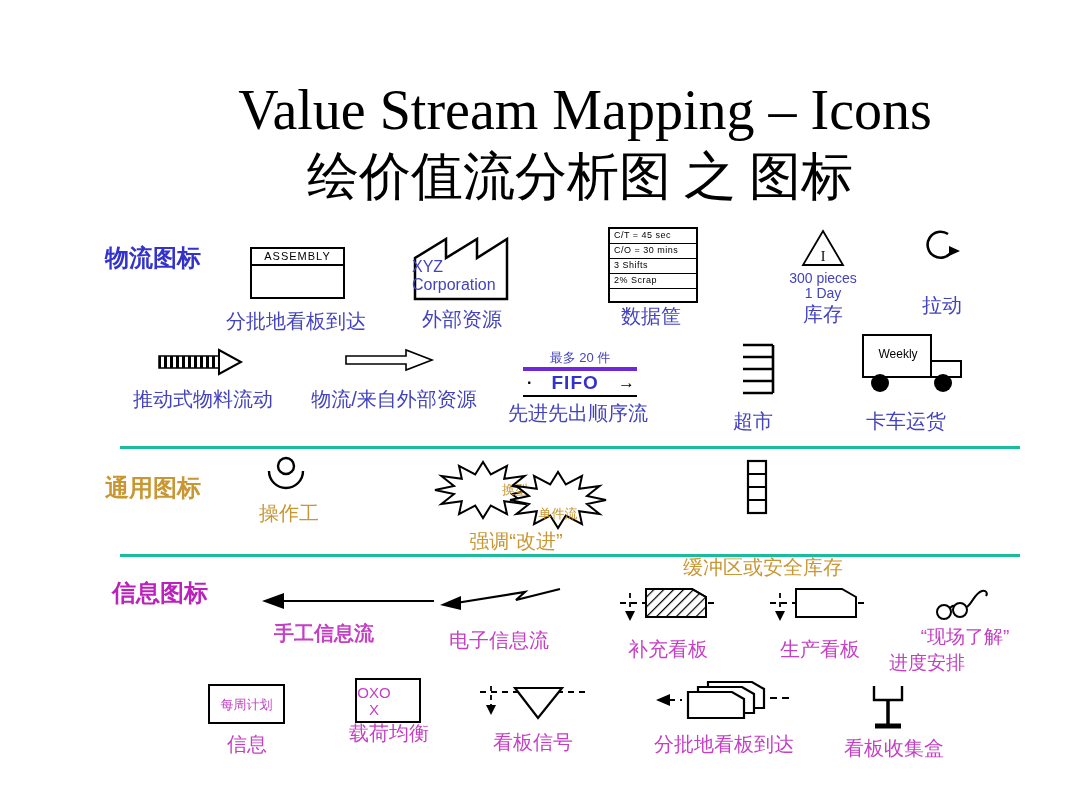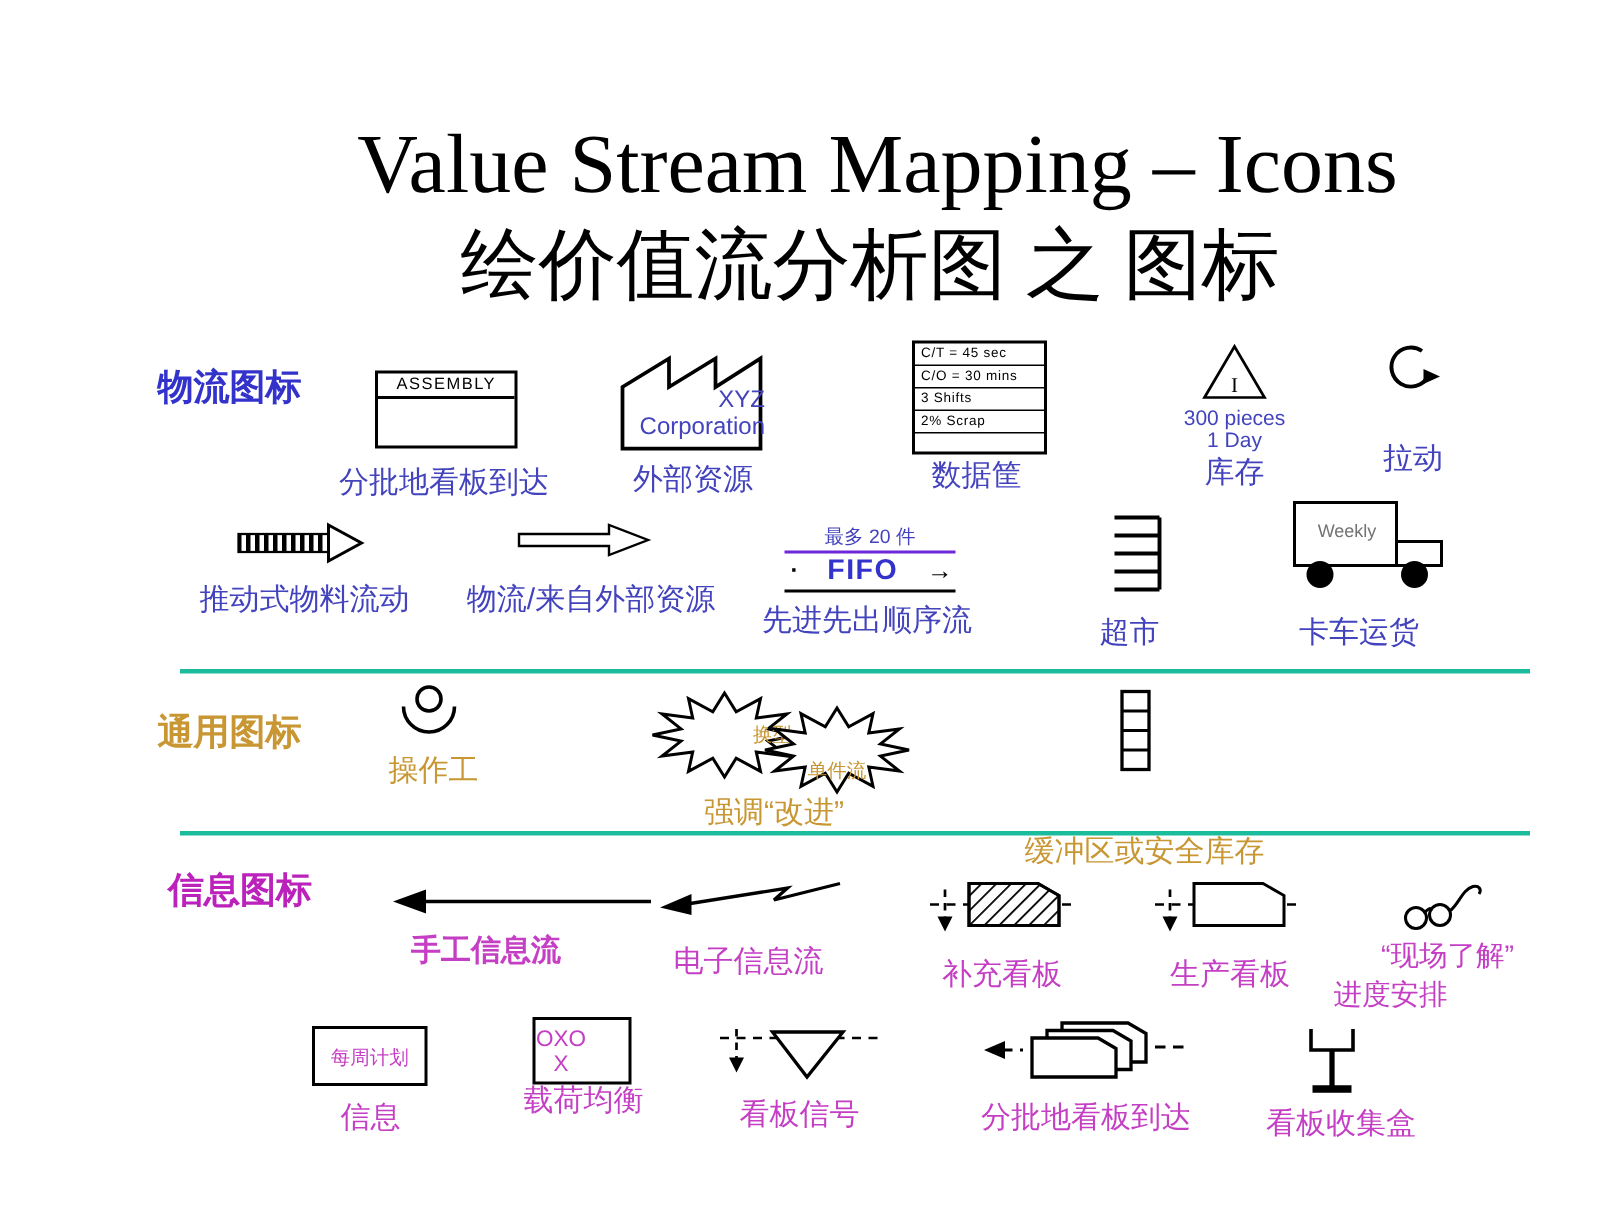--- a/index.html
+++ b/index.html
@@ -22,33 +22,33 @@
   
   .pbox{position:absolute;left:250px;top:247px;width:95px;height:52px;border:2px solid #000;box-sizing:border-box;}
   .pbox-hdr{height:15px;border-bottom:2px solid #000;font-size:11px;letter-spacing:1px;
             text-align:center;line-height:14px;color:#000;}
   
   .dbox{position:absolute;left:608px;top:227px;width:90px;height:76px;border:2px solid #000;box-sizing:border-box;}
   .dbox-row{height:14px;border-bottom:1.5px solid #000;font-size:9px;line-height:13px;padding-left:4px;color:#000;
             letter-spacing:0.5px;}
   
   .fifo{position:absolute;left:523px;top:349px;width:114px;}
-  .fifo-cap{font-size:13px;text-align:center;border-bottom:2px solid #6d28d9;padding-bottom:0px;}
+  .fifo-cap{font-size:13px;text-align:center;border-bottom:4px solid #6d28d9;padding-bottom:0px;}
   .fifo-main{display:flex;align-items:center;justify-content:space-between;border-bottom:2px solid #000;
              padding:1px 2px 1px 4px;}
   .fifo-word{font-size:19px;font-weight:bold;color:#3333CC;letter-spacing:1px;}
   .fifo-dot{color:#000;font-size:16px;font-weight:bold;}
   .fifo-arrow{color:#000;font-size:17px;font-weight:bold;}
   
   .truck{position:absolute;left:855px;top:330px;width:125px;height:70px;}
   .truck-body{position:absolute;left:7px;top:4px;width:70px;height:44px;border:2.5px solid #000;box-sizing:border-box;}
   .truck-cab{position:absolute;left:75px;top:30px;width:32px;height:18px;border:2.5px solid #000;box-sizing:border-box;background:#fff;}
   .wheel{position:absolute;width:18px;height:18px;border-radius:50%;background:#000;top:44px;}
   .truck-word{position:absolute;left:22px;top:18px;width:42px;text-align:center;font-size:12px;line-height:13px;
-              color:#737373;word-break:break-all;}
+              color:#000000;word-break:break-all;}
   
   .infobox{position:absolute;left:208px;top:684px;width:77px;height:40px;border:2.5px solid #000;box-sizing:border-box;
            display:flex;align-items:center;justify-content:center;}
   .infobox-text{width:56px;font-size:13px;line-height:15px;text-align:center;color:#C43FC4;}
   .oxox{position:absolute;left:355px;top:678px;width:66px;height:45px;border:2.5px solid #000;box-sizing:border-box;
         display:flex;align-items:flex-start;justify-content:flex-start;}
   .oxox-text{width:34px;font-size:15px;line-height:17px;text-align:center;color:#C43FC4;word-break:break-all;padding-top:4px;}
   .burst-txt{position:absolute;font-size:13px;color:#C89632;transform:translate(-50%,-50%);white-space:nowrap;}
   svg{display:block;overflow:visible;}
 </style>
@@ -65,21 +65,21 @@
   <div class="pbox">
     <div class="pbox-hdr">ASSEMBLY</div>
   </div>
   <div class="lbl c-blue" style="left:296px;top:308px;">分批地看板到达</div>
 
   <div class="abs" style="left:412px;top:228px;">
     <svg width="98" height="74" viewBox="0 0 98 74">
       <path d="M3,71 L3,30 L34,11 L34,30 L65,11 L65,30 L95,11 L95,71 Z" fill="none" stroke="#000" stroke-width="2.5"></path>
     </svg>
   </div>
-  <div class="abs" style="left:412px;top:258px;width:98px;text-align:right;font-size:16px;line-height:18px;color:#4343BE;">XYZ Corporation</div>
+  <div class="abs" style="left:412px;top:258px;width:98px;text-align:left;font-size:16px;line-height:18px;color:#4343BE;">XYZ Corporation</div>
   <div class="lbl c-blue" style="left:462px;top:306px;">外部资源</div>
 
   <div class="dbox">
     <div class="dbox-row">C/T = 45 sec</div>
     <div class="dbox-row">C/O = 30 mins</div>
     <div class="dbox-row">3 Shifts</div>
     <div class="dbox-row">2% Scrap</div>
   </div>
   <div class="lbl c-blue" style="left:651px;top:303px;">数据筐</div>
 

